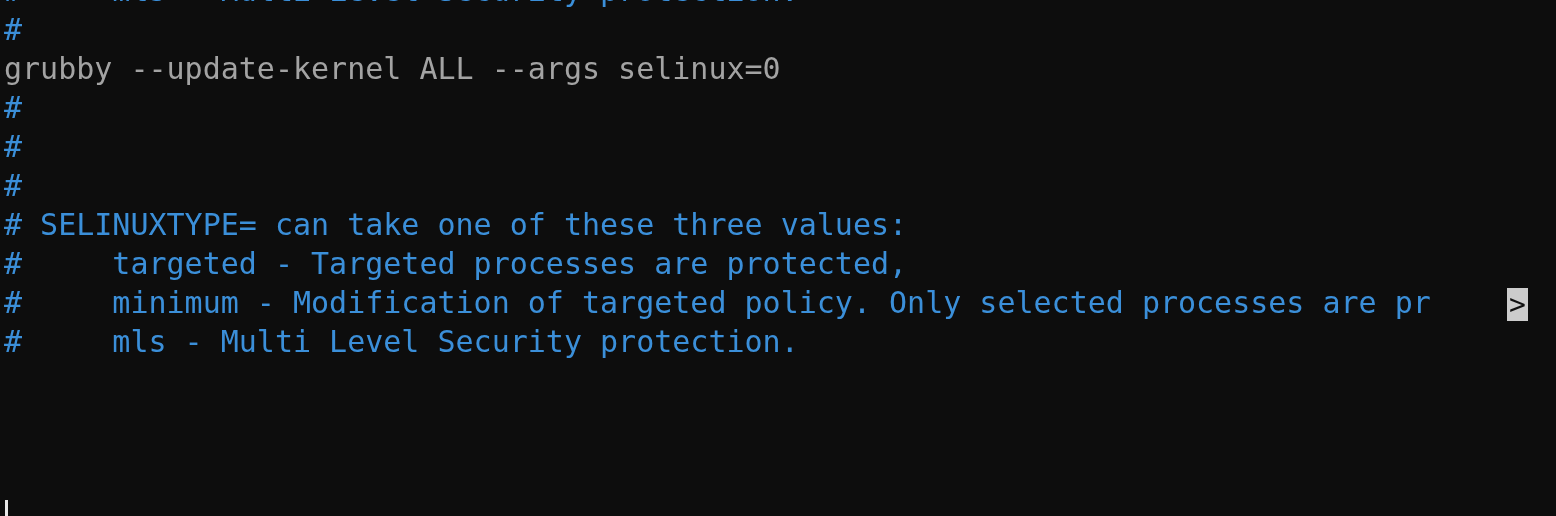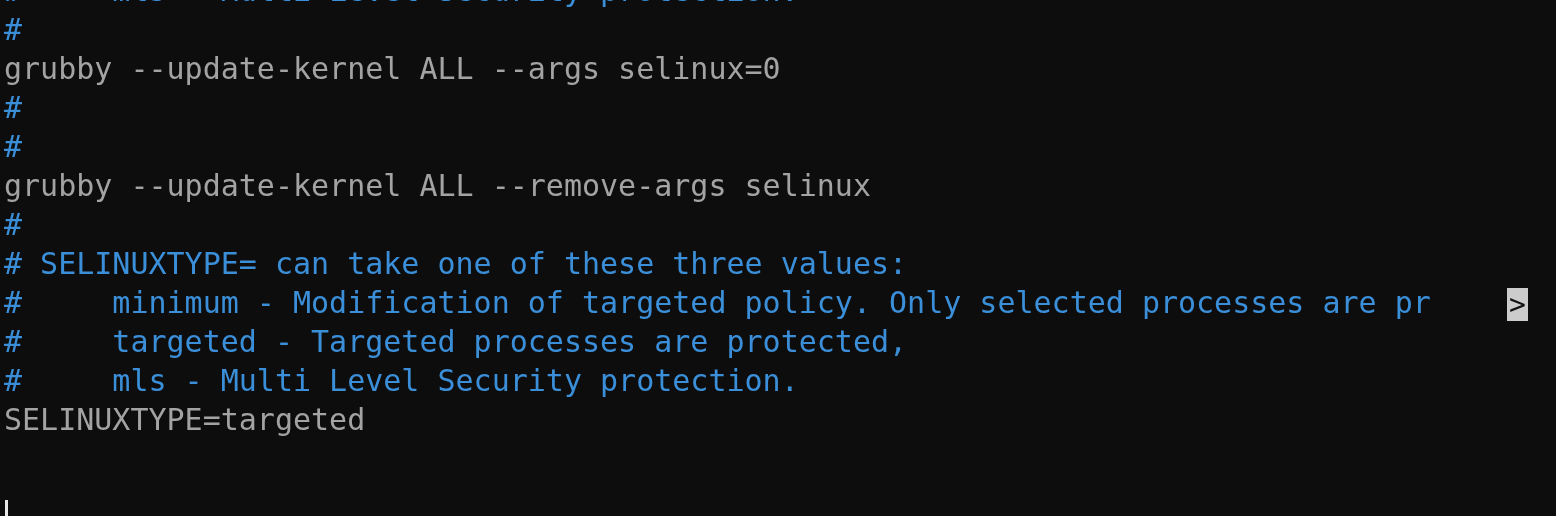--- a/index.html
+++ b/index.html
@@ -74,22 +74,20 @@
 </head>
 <body>
 
 <div id="terminal">
   <div id="screen">
       <div class="line"><span class="content txt-comment">#     mls - Multi Level Security protection.</span></div>
       <div class="line"><span class="content txt-comment">#</span></div>
       <div class="line"><span class="content txt-normal">grubby --update-kernel ALL --args selinux=0</span></div>
       <div class="line"><span class="content txt-comment">#</span></div>
       <div class="line"><span class="content txt-comment">#</span></div>
-      <div class="line"><span class="content txt-normal">grubby --update-kernel ALL --remove-args selinux</span></div>
       <div class="line"><span class="content txt-comment">#</span></div>
       <div class="line"><span class="content txt-comment"># SELINUXTYPE= can take one of these three values:</span></div>
+      <div class="line"><span class="content txt-comment">#     targeted - Targeted processes are protected,</span></div>
       <div class="line"><span class="content txt-comment">#     minimum - Modification of targeted policy. Only selected processes are pr</span><span class="cont-marker">&gt;</span></div>
-      <div class="line"><span class="content txt-comment">#     targeted - Targeted processes are protected,</span></div>
       <div class="line"><span class="content txt-comment">#     mls - Multi Level Security protection.</span></div>
-      <div class="line"><span class="content txt-normal">SELINUXTYPE=targeted</span></div>
     </div>
   <div id="cursor"></div>
 </div>
 
 </body></html>

